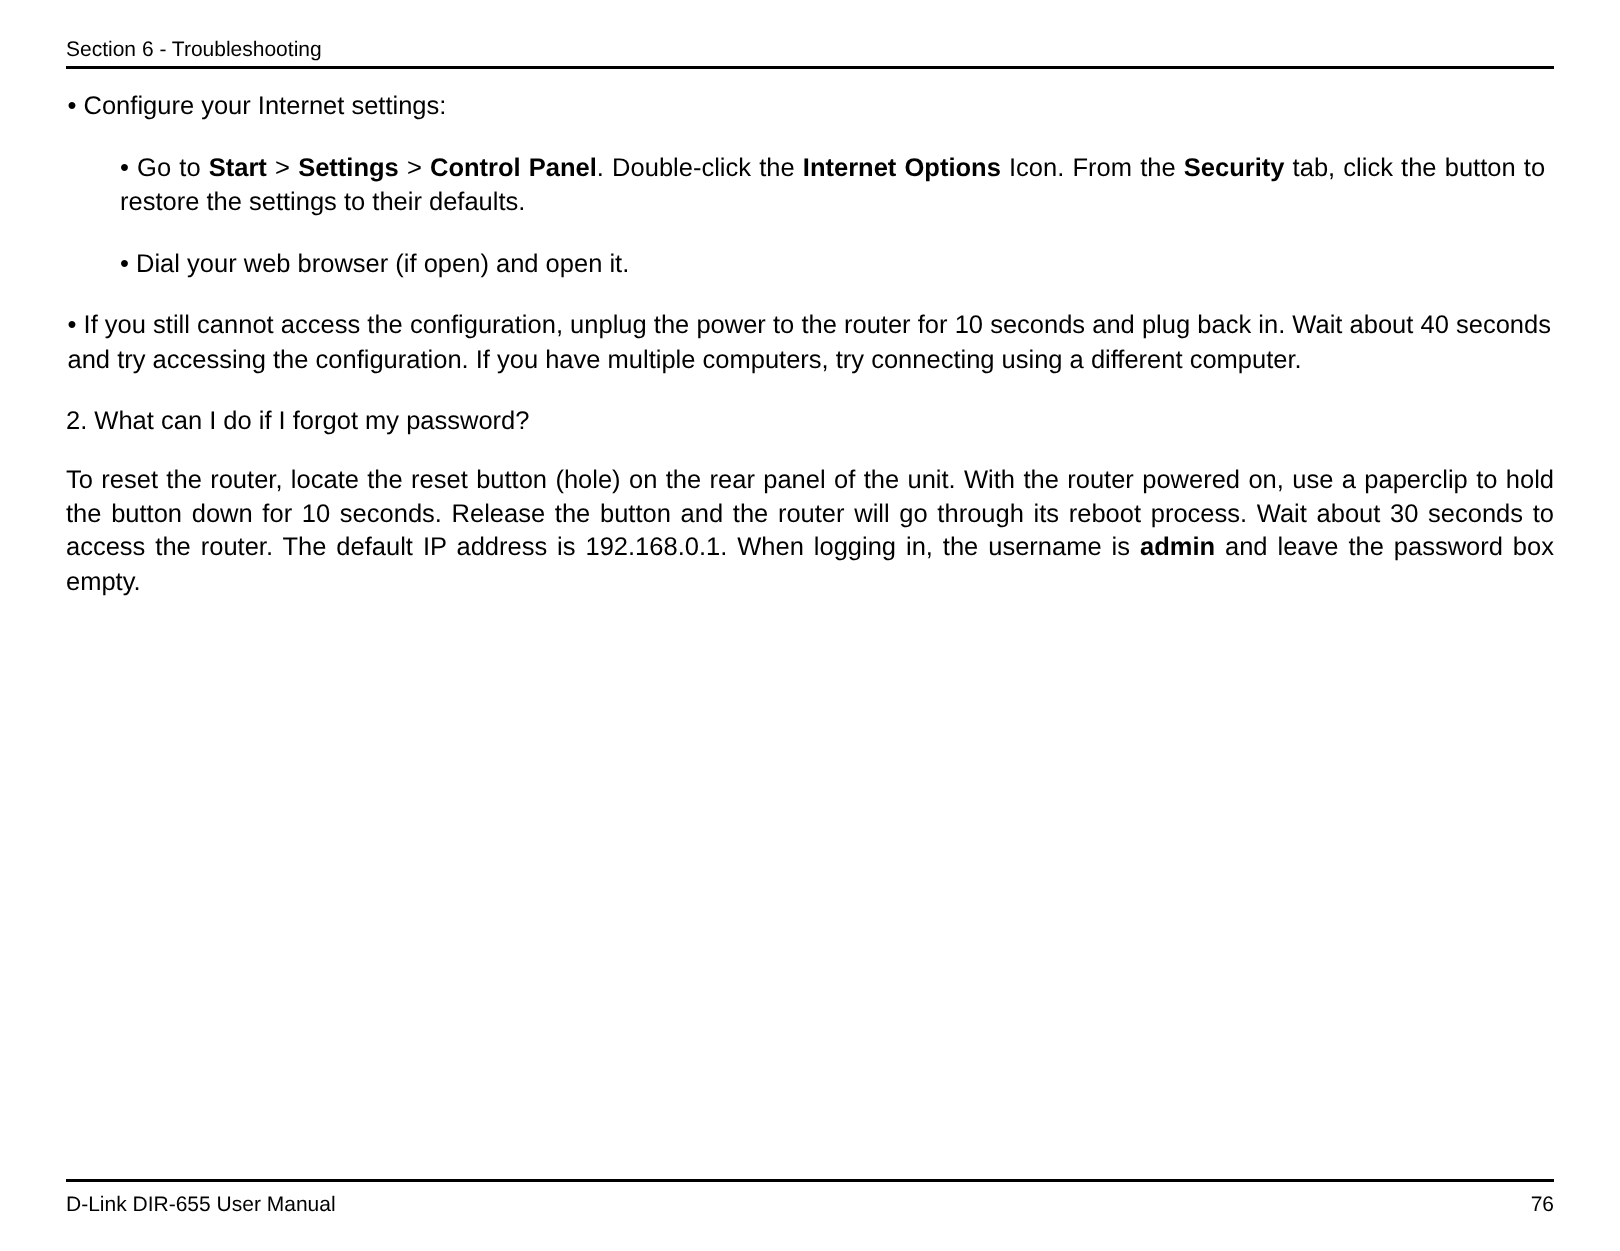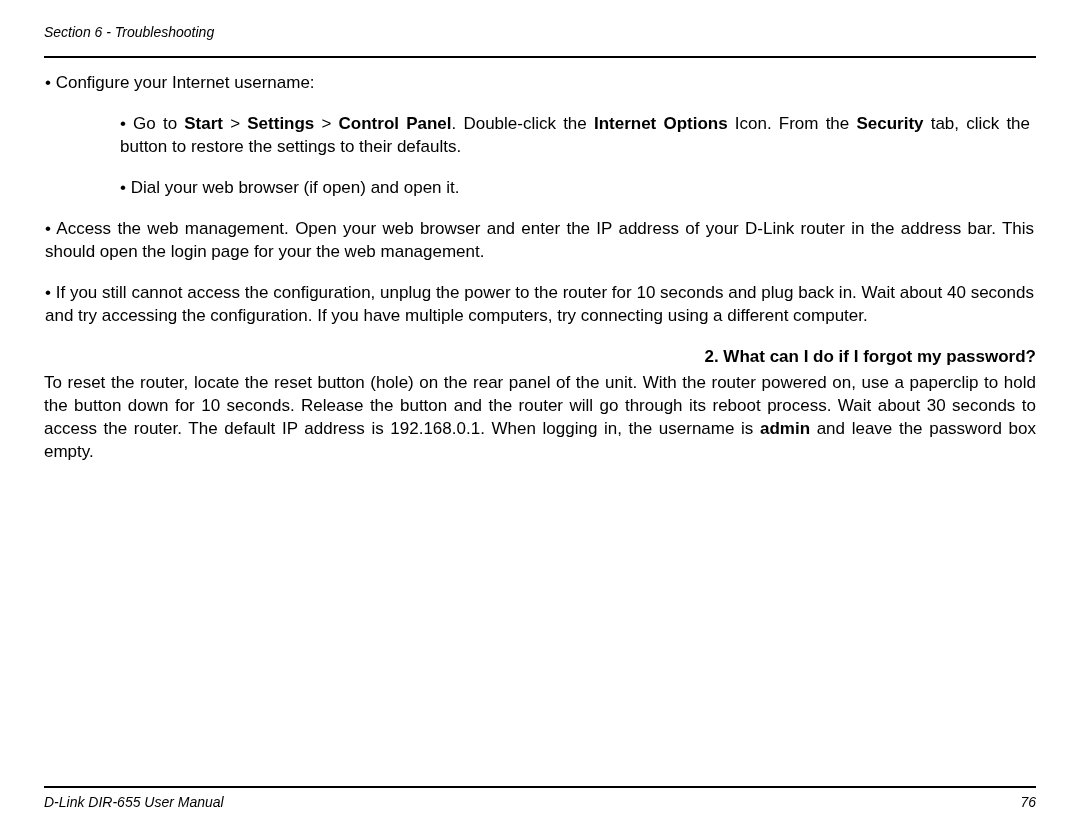--- a/index.html
+++ b/index.html
@@ -13,62 +13,59 @@
   .page {
     width: 1080px;
     height: 834px;
     padding: 24px 44px 24px 44px;
     position: relative;
     display: flex;
     flex-direction: column;
   }
   .header-area {
     font-size: 14px;
-    padding-bottom: 16px;
-    font-style: italic;
+    padding-bottom: 4px;
   }
   .header-rule {
     border: none;
     border-top: 2px solid #000;
     margin-bottom: 14px;
   }
   .content {
     flex: 1;
     font-size: 17px;
     line-height: 1.35;
   }
   .l1 {
     margin-left: 1px;
     margin-bottom: 18px;
   }
   .l2 {
-    margin-left: 76px;
+    margin-left: 36px;
     margin-right: 6px;
     margin-bottom: 18px;
     text-align: justify;
   }
   .l1b {
     margin: 0 2px 18px 1px;
     text-align: justify;
   }
   .q {
-    font-weight: bold;
-    margin-bottom: 4px;
-    text-align: right;
+    font-weight: normal;
+    margin-bottom: 16px;
   }
   .p {
     margin-bottom: 18px;
     text-align: justify;
   }
   .footer-area {
     position: absolute;
     left: 44px;
     right: 44px;
     bottom: 24px;
-    font-style: italic;
   }
   .footer-rule {
     border: none;
     border-top: 2px solid #000;
     margin-bottom: 6px;
   }
   .footer-row {
     display: flex;
     justify-content: space-between;
     font-size: 14px;
@@ -81,36 +78,33 @@
 <div class="page">
 
   <div class="header-area">
     <span>Section 6 - Troubleshooting</span>
   </div>
   <hr class="header-rule">
 
   <div class="content">
 
     <div class="l1">
-      <span>• Configure your Internet username:</span>
+      <span>• Configure your Internet settings:</span>
     </div>
 
     <div class="l2">
       <span>• Go to </span><b>Start</b><span> &gt; </span><b>Settings</b><span> &gt; </span><b>Control Panel</b><span>. Double-click the </span><b>Internet Options</b><span> Icon. From the </span><b>Security</b><span> tab, click the button to restore the settings to their defaults.</span>
     </div>
 
 
 
     <div class="l2">
       <span>• Dial your web browser (if open) and open it.</span>
     </div>
 
-    <div class="l1b">
-      <span>• Access the web management. Open your web browser and enter the IP address of your D-Link router in the address bar. This should open the login page for your the web management.</span>
-    </div>
 
     <div class="l1b">
       <span>• If you still cannot access the configuration, unplug the power to the router for 10 seconds and plug back in. Wait about 40 seconds and try accessing the configuration. If you have multiple computers, try connecting using a different computer.</span>
     </div>
 
     <div class="q">
       <span>2. What can I do if I forgot my password?</span>
     </div>
 
 

